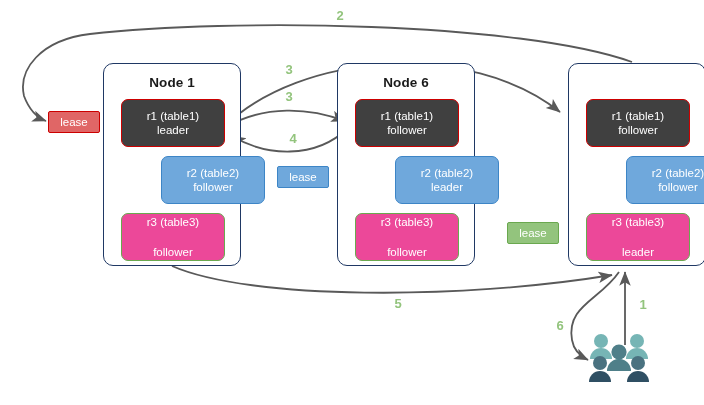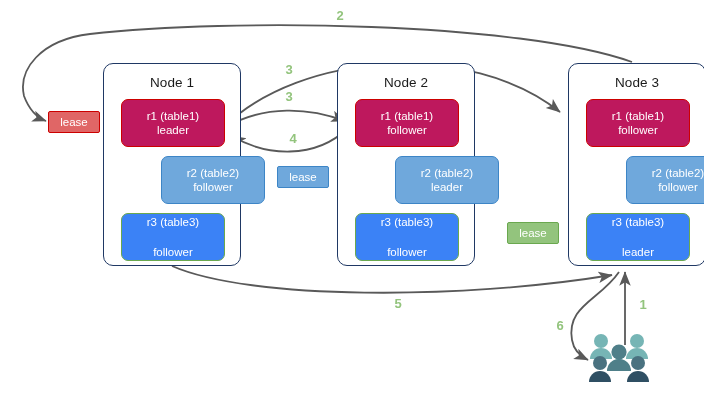--- a/index.html
+++ b/index.html
@@ -32,51 +32,51 @@
     border: 1.6px solid #1f3864;
     border-radius: 10px;
   }
   .node-title {
     position: absolute;
     left: 0;
     right: 0;
     top: 11px;
     text-align: center;
     font-size: 13.5px;
-    font-weight: normal;
+    font-weight: bold;
     color: #1a1a1a;
     letter-spacing: .1px;
   }
   .replica {
     position: absolute;
     box-sizing: border-box;
     width: 104px;
     height: 48px;
     border-radius: 7px;
     display: flex;
     flex-direction: column;
     align-items: center;
     justify-content: center;
     color: #ffffff;
     font-size: 11.5px;
     line-height: 14px;
     text-align: center;
   }
   .replica .l1, .replica .l2 { display: block; }
   .rep-red {
-    background: #be185d;
+    background: #404040;
     border: 1.5px solid #cc0000;
   }
   .rep-blue {
     background: #6fa8dc;
     border: 1.5px solid #3d85c6;
     margin-left: 40px;
   }
   .rep-green {
-    background: #3b82f6;
+    background: #ec4899;
     border: 1.5px solid #6aa84f;
     gap: 16px;
   }
   .lease {
     position: absolute;
     box-sizing: border-box;
     border-radius: 2px;
     display: flex;
     align-items: center;
     justify-content: center;
@@ -150,37 +150,36 @@
       <span class="l1">r2 (table2)</span>
       <span class="l2">follower</span>
     </div>
     <div class="replica rep-green" style="left:17px; top:149px;">
       <span class="l1">r3 (table3)</span>
       <span class="l2">follower</span>
     </div>
   </div>
 
   <div class="node-box" style="left:337px; top:63px; width:138px; height:203px;">
-    <div class="node-title">Node 2</div>
+    <div class="node-title">Node 6</div>
     <div class="replica rep-red" style="left:17px; top:35px;">
       <span class="l1">r1 (table1)</span>
       <span class="l2">follower</span>
     </div>
     <div class="replica rep-blue" style="left:17px; top:92px;">
       <span class="l1">r2 (table2)</span>
       <span class="l2">leader</span>
     </div>
     <div class="replica rep-green" style="left:17px; top:149px;">
       <span class="l1">r3 (table3)</span>
       <span class="l2">follower</span>
     </div>
   </div>
 
   <div class="node-box" style="left:568px; top:63px; width:138px; height:203px;">
-    <div class="node-title">Node 3</div>
     <div class="replica rep-red" style="left:17px; top:35px;">
       <span class="l1">r1 (table1)</span>
       <span class="l2">follower</span>
     </div>
     <div class="replica rep-blue" style="left:17px; top:92px;">
       <span class="l1">r2 (table2)</span>
       <span class="l2">follower</span>
     </div>
     <div class="replica rep-green" style="left:17px; top:149px;">
       <span class="l1">r3 (table3)</span>

